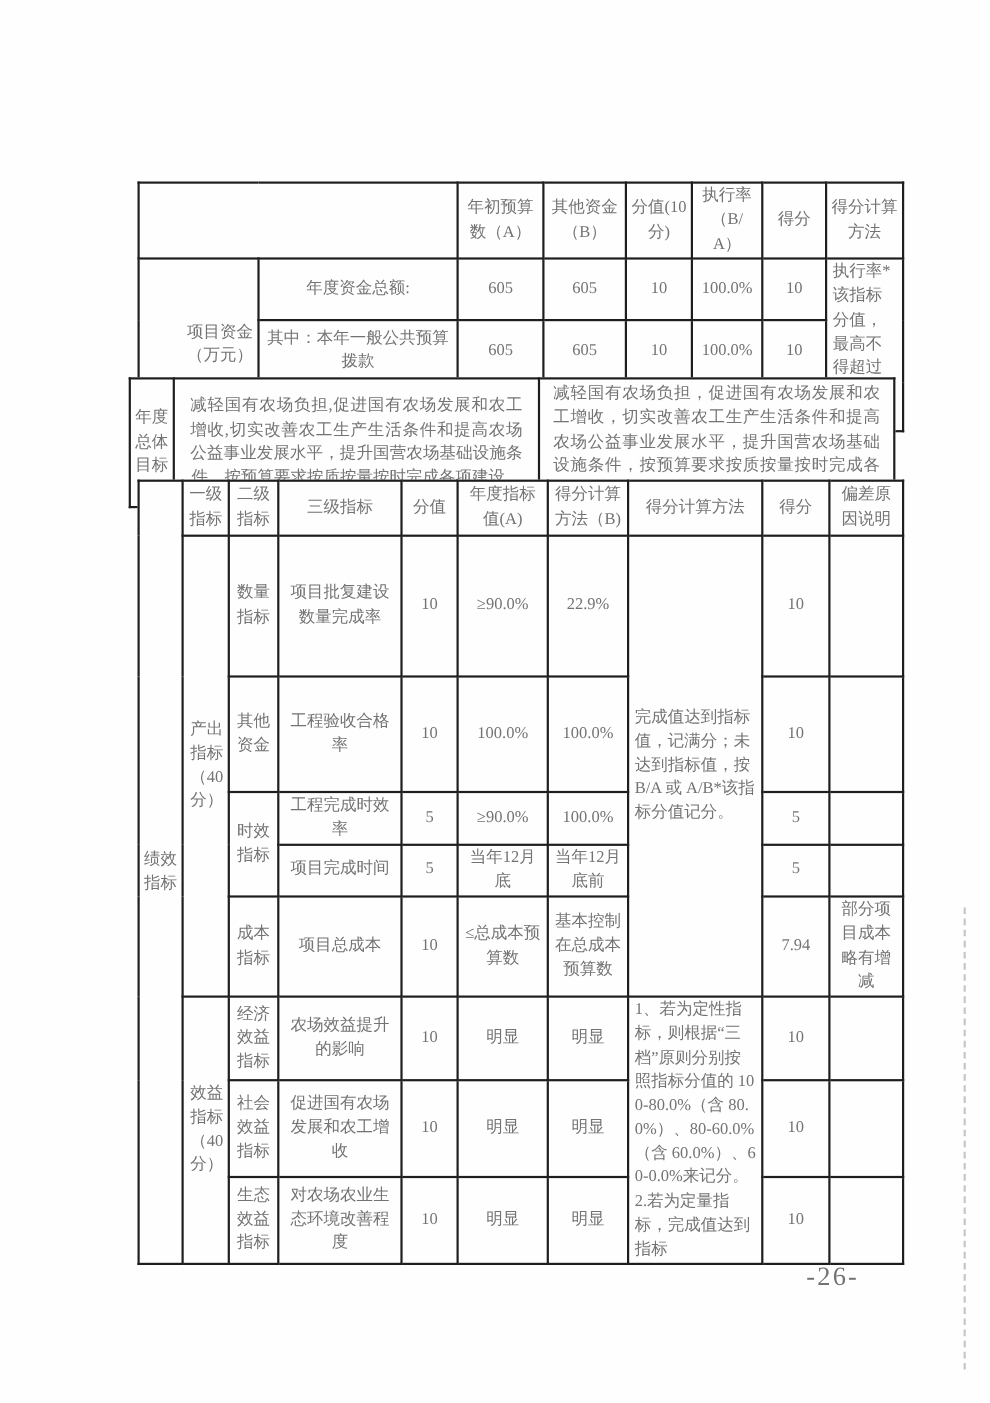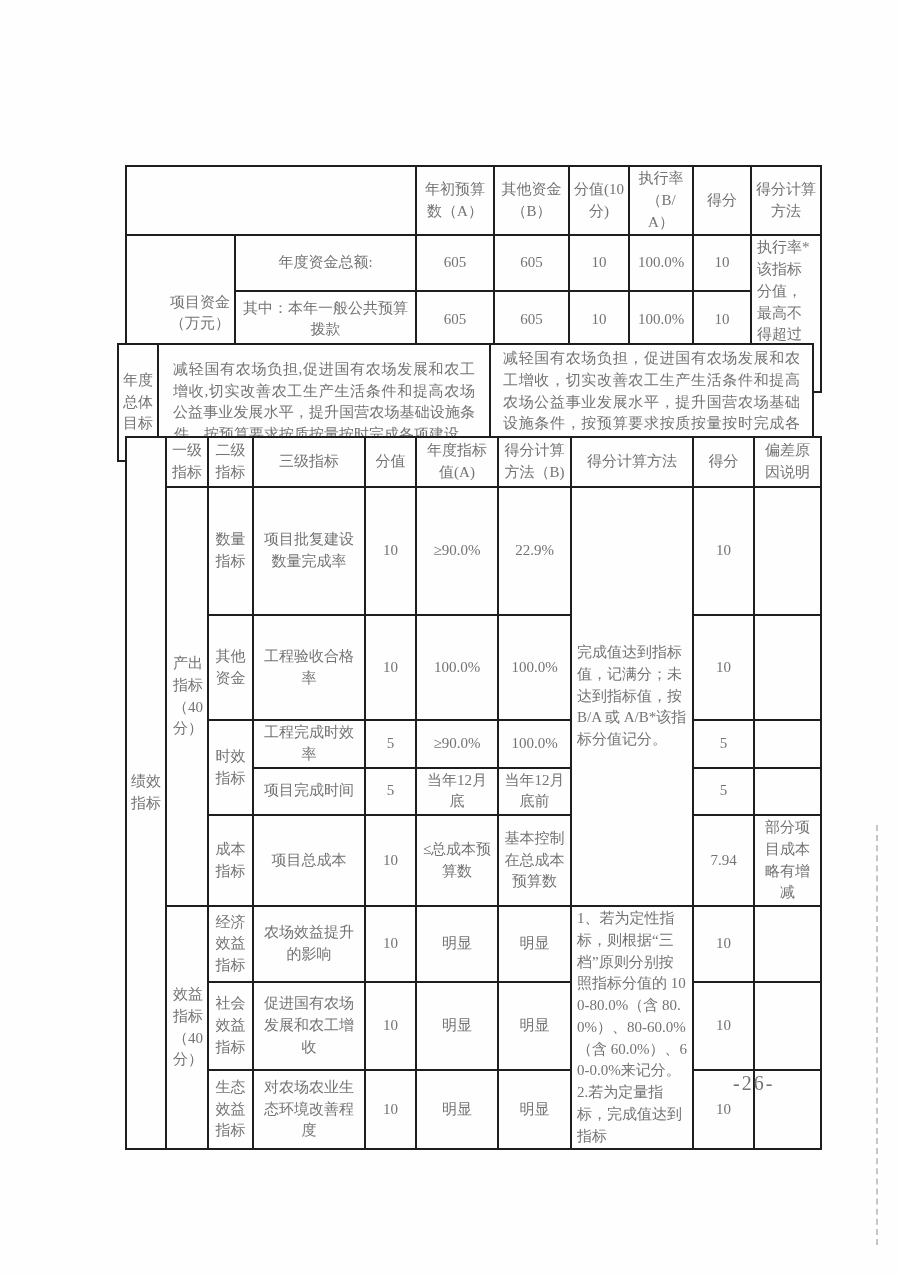--- a/index.html
+++ b/index.html
@@ -15,21 +15,21 @@
     word-break:break-all;
   }
   .preline{white-space:pre-line;text-align:right;}
   .method{text-align:left;padding:1px 5px;}
   .goal-left{text-align:justify;text-align-last:center;padding:3px 14px;}
   .goal-right{text-align:justify;padding:3px 12px;margin-top:28px;}
   #funds-table{left:125px;top:165px;width:695px;}
   #goal-table{left:117px;top:343px;width:695px;}
   #perf-table{left:125px;top:436px;width:695px;}
   #page-number{
-    position:absolute;left:733px;top:1072px;font-size:20px;letter-spacing:2px;font-family:Liberation Serif, serif;
+    position:absolute;left:733px;top:1148px;font-size:24px;letter-spacing:2px;font-family:Liberation Serif, serif;
   }
   #fold-line{
     position:absolute;left:876px;top:825px;height:420px;width:0;
     border-left:2px dashed #c6c6c6;
   }
 </style>
 </head>
 <body>
 
 <div id="page">

